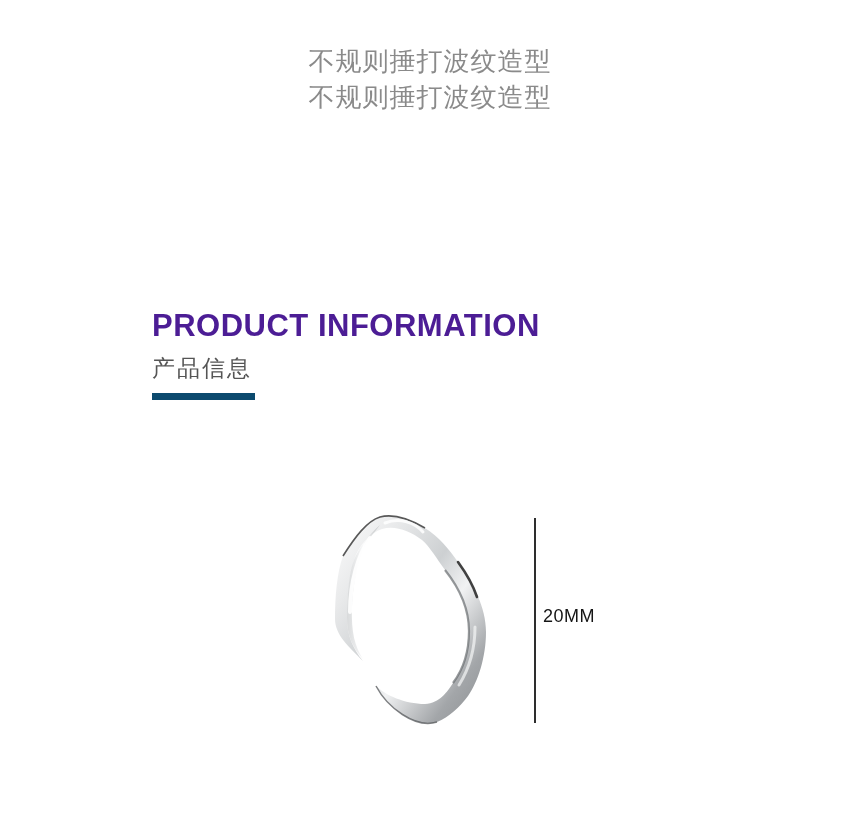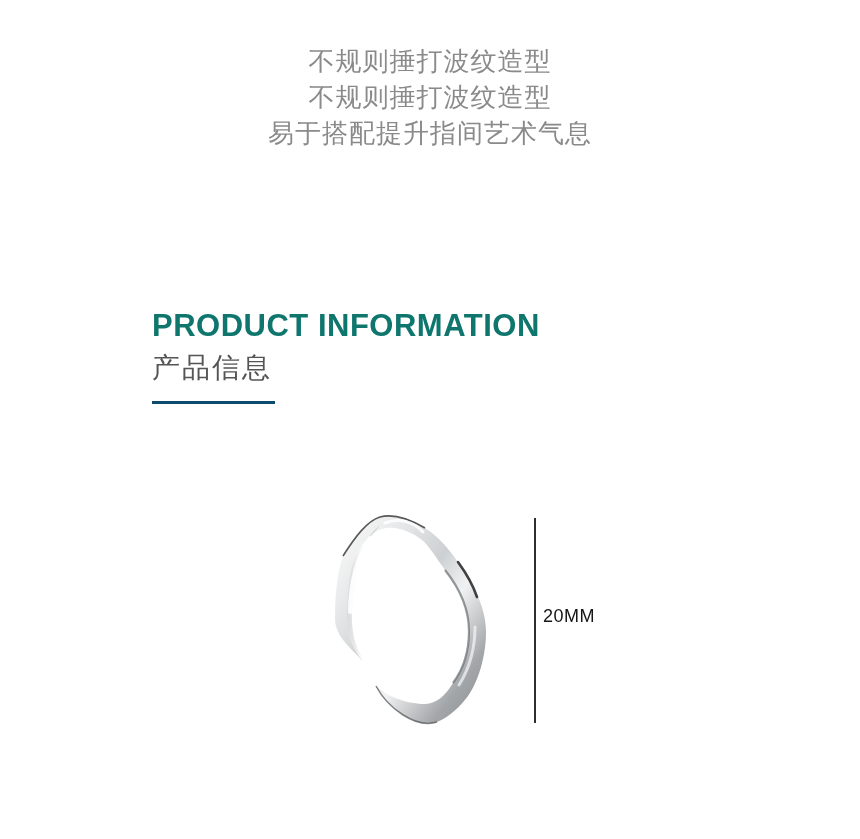--- a/index.html
+++ b/index.html
@@ -27,35 +27,35 @@
     letter-spacing: 1px;
   }
 
   
   .section-title-en {
     position: absolute;
     left: 152px;
     top: 308px;
     font-size: 31px;
     font-weight: bold;
-    color: #0f766e;
+    color: #4c1d95;
     letter-spacing: 0.5px;
     line-height: 36px;
   }
   .section-title-zh {
     position: absolute;
     left: 152px;
     top: 355px;
-    font-size: 28px;
+    font-size: 23px;
     color: #555555;
     letter-spacing: 2px;
     line-height: 26px;
-    padding-bottom: 20px;
+    padding-bottom: 12px;
     padding-right: 3px;
-    border-bottom: 3px solid #0c4a6e;
+    border-bottom: 7px solid #0c4a6e;
   }
 
   
   .ring-wrap {
     position: absolute;
     left: 325px;
     top: 507px;
     width: 175px;
     height: 225px;
   }
@@ -79,21 +79,20 @@
   }
 </style>
 </head>
 <body>
 
 <div class="page">
 
   <div class="intro">
     <div>不规则捶打波纹造型</div>
     <div>不规则捶打波纹造型</div>
-    <div>易于搭配提升指间艺术气息</div>
   </div>
 
   <h1 class="section-title-en">PRODUCT INFORMATION</h1>
   <div class="section-title-zh">产品信息</div>
 
   <div class="ring-wrap">
     <svg width="175" height="225" viewBox="0 0 175 225">
       <defs>
         <linearGradient id="silver" x1="0" y1="0" x2="1" y2="1">
           <stop offset="0" stop-color="#fdfdfd"></stop>

